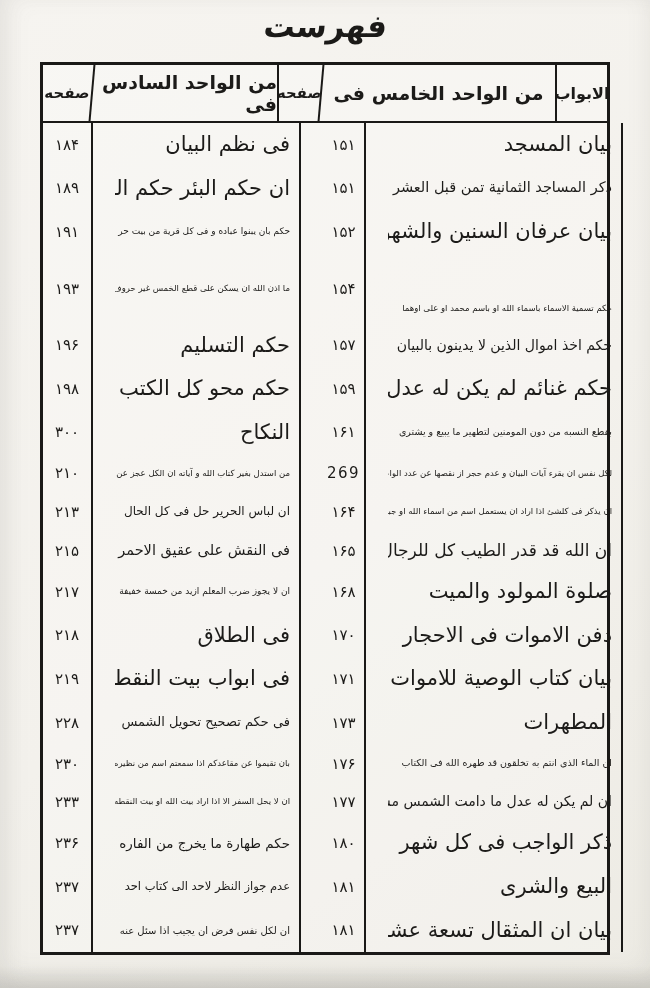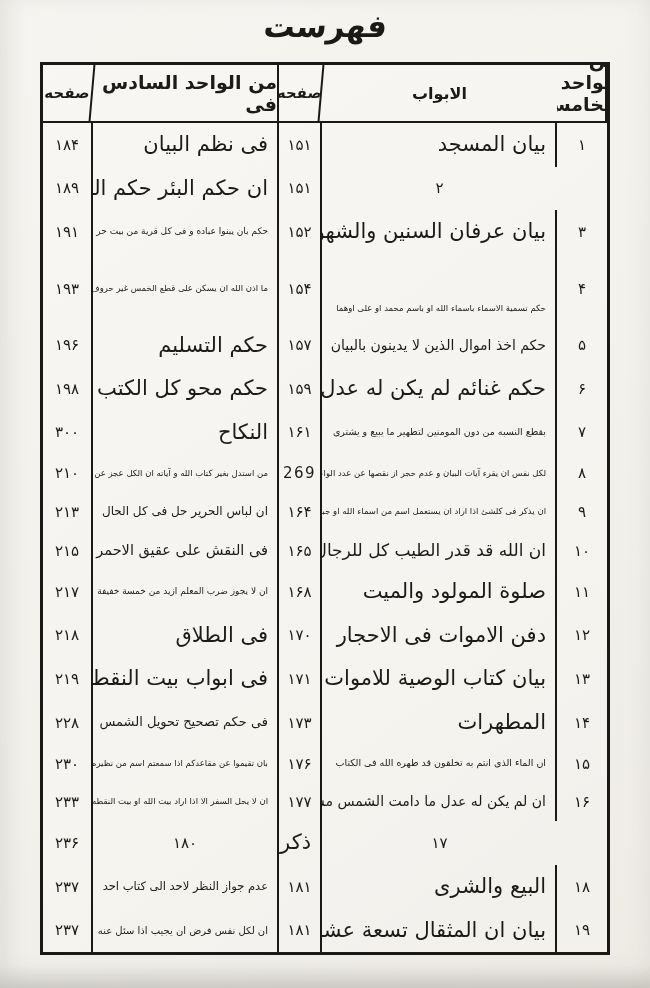--- a/index.html
+++ b/index.html
@@ -41,20 +41,21 @@
     height:58px;flex:0 0 58px;
     display:grid;
     grid-template-columns:50px 186px 43px 235px 50px;
     border-bottom:2.5px solid #1a1917;
     box-sizing:border-box;
   }
   .row{
     flex:1 1 auto;
     display:grid;
     grid-template-columns:50px 186px 43px 235px 50px;
+    gap:22px;
   }
   .cell{
     box-sizing:border-box;
     display:flex;align-items:center;
     overflow:hidden;
     color:#1c1b19;
   }
   .cell.sep{border-right:2px solid #1a1917;}
   .cell.center{justify-content:center;}
   .cell.titlecell{direction:rtl;justify-content:flex-start;padding:0 9px 0 4px;}
@@ -71,22 +72,22 @@
 <div class="paper">
 
   <div class="page-title">فهرست</div>
 
   <div class="toc-table">
 
     <div class="hrow">
       <div class="cell hcell pg sep">صفحه</div>
       <div class="cell hcell unit sep">من الواحد السادس فى</div>
       <div class="cell hcell pg sep">صفحه</div>
+      <div class="cell hcell unit sep">من الواحد الخامس فى</div>
       <div class="cell hcell chap">الابواب</div>
-      <div class="cell hcell unit sep">من الواحد الخامس فى</div>
     </div>
 
     <div id="toc-body" style="display:flex;flex-direction:column;flex:1 1 auto;">
         <div class="row">
           <div class="cell center sep">
             <span class="num">۱۸۴</span>
           </div>
           <div class="cell titlecell sep">
             <span class="fit">فى نظم البيان</span>
           </div>
@@ -103,20 +104,23 @@
         <div class="row">
           <div class="cell center sep">
             <span class="num">۱۸۹</span>
           </div>
           <div class="cell titlecell sep">
             <span class="fit">ان حكم البئر حكم الكر</span>
           </div>
           <div class="cell center sep">
             <span class="num">۱۵۱</span>
           </div>
+          <div class="cell titlecell sep">
+            <span class="fit" style="font-size: 14.5px;">ذكر المساجد الثمانية تمن قبل العشر</span>
+          </div>
           <div class="cell center">
             <span class="num">۲</span>
           </div>
         </div>
         <div class="row">
           <div class="cell center sep">
             <span class="num">۱۹۱</span>
           </div>
           <div class="cell titlecell sep">
             <span class="fit" style="font-size: 9px;">حكم بان يبنوا عباده و فى كل قرية من بيت حر</span>
@@ -349,20 +353,23 @@
             <span class="fit" style="font-size: 14px;">ان لم يكن له عدل ما دامت الشمس مشرقة تحضر من يدى الله</span>
           </div>
           <div class="cell center">
             <span class="num">۱۶</span>
           </div>
         </div>
         <div class="row">
           <div class="cell center sep">
             <span class="num">۲۳۶</span>
           </div>
+          <div class="cell titlecell sep">
+            <span class="fit" style="font-size: 13.5px;">حكم طهارة ما يخرج من الفاره</span>
+          </div>
           <div class="cell center sep">
             <span class="num">۱۸۰</span>
           </div>
           <div class="cell titlecell sep">
             <span class="fit">ذكر الواجب فى كل شهر</span>
           </div>
           <div class="cell center">
             <span class="num">۱۷</span>
           </div>
         </div>

